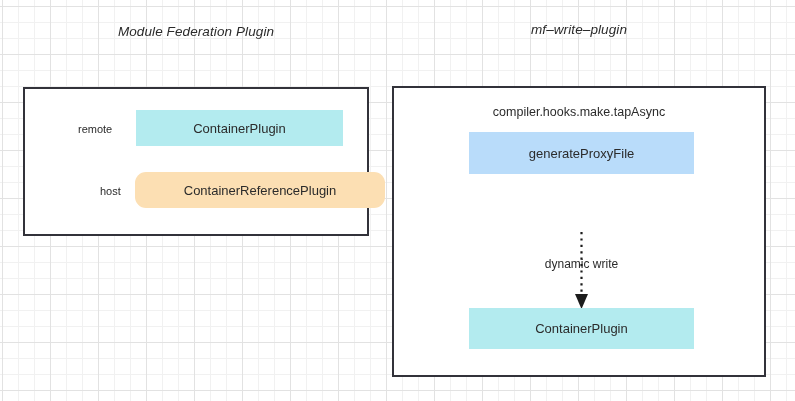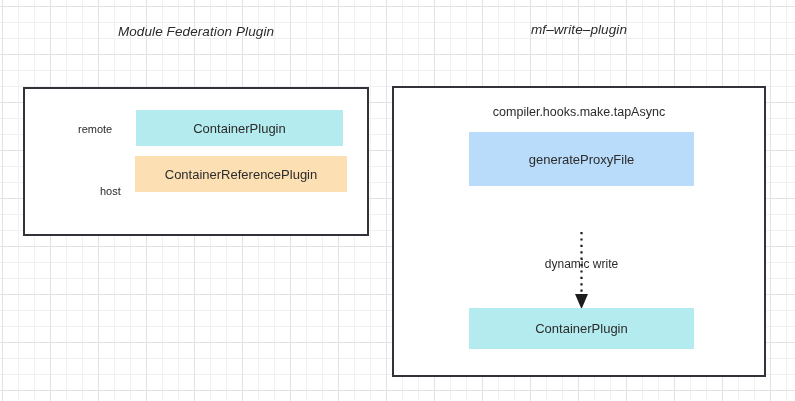--- a/index.html
+++ b/index.html
@@ -111,30 +111,30 @@
 
   <div class="panel" style="left:23px; top:87px; width:346px; height:149px;">
   </div>
 
   <div class="row-label" style="left:50px; top:123px;">remote</div>
 
   <div class="block block-cyan" style="left:136px; top:110px; width:207px; height:36px;">ContainerPlugin</div>
 
   <div class="row-label" style="left:72px; top:185px;">host</div>
 
-  <div class="block block-orange" style="left:135px; top:156px; width:212px; height:36px;">ContainerReferencePlugin</div>
+  <div class="block block-orange" style="left:135px; top:172px; width:250px; height:36px;border-radius:11px;">ContainerReferencePlugin</div>
 
   <div class="panel-title" style="left:392px; top:22px; width:374px;">mf–write–plugin</div>
 
   <div class="panel" style="left:392px; top:86px; width:374px; height:291px;">
   </div>
 
   <div class="hook-label" style="left:392px; top:105px; width:374px;">compiler.hooks.make.tapAsync</div>
 
-  <div class="block block-blue" style="left:469px; top:132px; width:225px; height:54px;">generateProxyFile</div>
+  <div class="block block-blue" style="left:469px; top:132px; width:225px; height:42px;">generateProxyFile</div>
 
 
   <svg class="arrow-svg" style="left:565px; top:232px;" width="34" height="78" viewBox="0 0 34 78">
     <line x1="16.5" y1="0" x2="16.5" y2="64" stroke="#1c1c1c" stroke-width="2.2" stroke-dasharray="2.2 4.2" stroke-linecap="butt"></line>
     <polygon points="10,62 23,62 16.5,77" fill="#1c1c1c"></polygon>
   </svg>
 
   <div class="edge-label" style="left:471px; top:257px; width:221px;">dynamic write</div>
 
   <div class="block block-cyan" style="left:469px; top:308px; width:225px; height:41px;">ContainerPlugin</div>

